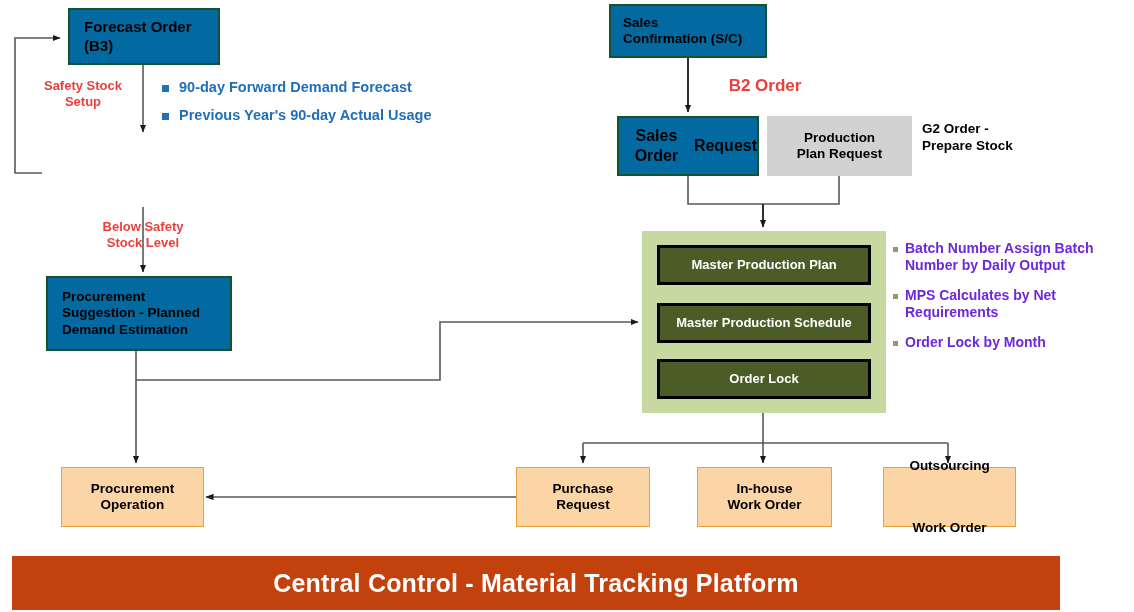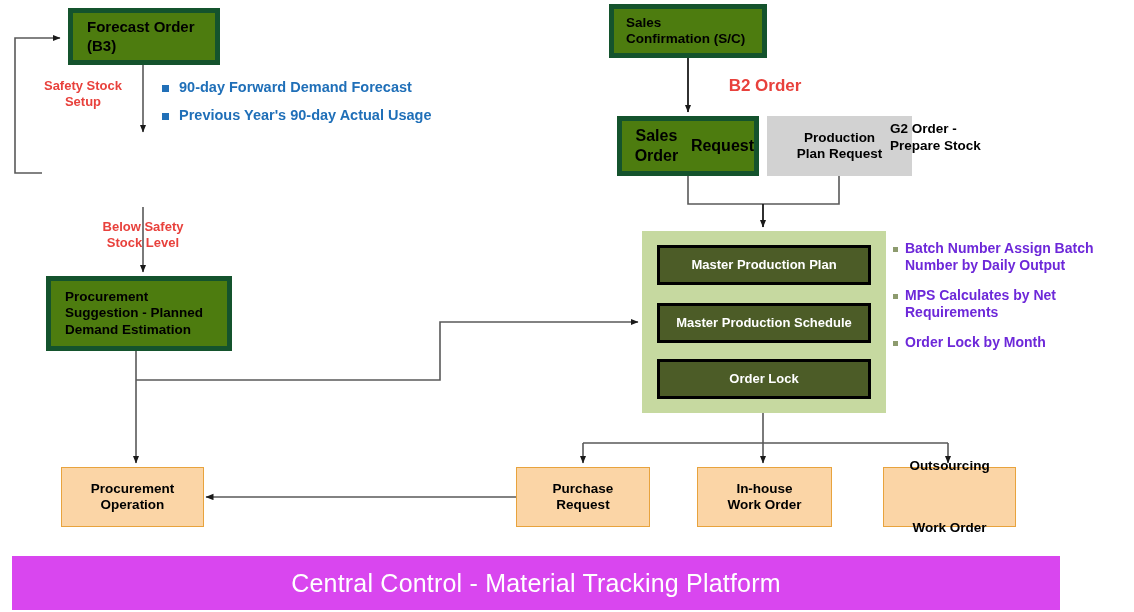--- a/index.html
+++ b/index.html
@@ -1,21 +1,21 @@
 <!DOCTYPE html>
 <html><head>
 <meta charset="utf-8">
 <style>
   html,body{margin:0;padding:0;background:#ffffff;}
   body{font-family:"Liberation Sans", sans-serif;}
   #canvas{position:relative;width:1134px;height:612px;overflow:hidden;background:#fff;}
 
   .node{position:absolute;box-sizing:border-box;display:flex;align-items:center;
         justify-content:center;text-align:center;font-weight:bold;color:#000;line-height:1.22;}
-  .blue-box{background:#4d7c0f;border:5px solid #14532d;}
+  .blue-box{background:#0369a1;border:2px solid #14532d;}
   .gray-box{background:#D2D2D2;border:1px solid #D2D2D2;}
   .orange-box{background:#FBD5A6;border:1px solid #E8A33D;}
   .green-wrap{background:#C6D9A0;border:1px solid #C6D9A0;}
   .dark-green{background:#4C5C27;color:#fff;border:3px solid #000000;}
   .diamond-wrap{position:absolute;}
   .diamond-shape{position:absolute;inset:0;background:#C7BDD8;
         clip-path:polygon(50% 0%,100% 50%,50% 100%,0% 50%);}
   .diamond-label{position:absolute;inset:0;display:flex;flex-direction:column;
         align-items:center;justify-content:center;font-weight:bold;color:#000;
         line-height:1.22;z-index:2;}
@@ -25,22 +25,22 @@
   .olive-note{position:absolute;color:#6d28d9;font-weight:bold;line-height:1.22;}
 
   .bullet-list{position:absolute;}
   .bullet-row{display:flex;align-items:flex-start;margin-bottom:12px;}
   .bullet-sq{width:7px;height:7px;background:#2170B8;margin-top:6px;margin-right:10px;flex:none;}
   .bullet-txt{color:#1F6FB8;font-weight:bold;font-size:14.5px;}
 
   .olive-row{display:flex;align-items:flex-start;margin-bottom:13px;}
   .olive-sq{width:5px;height:5px;background:#8D9B6E;margin-top:7px;margin-right:7px;flex:none;}
 
-  .banner{position:absolute;background:#d946ef;display:flex;align-items:center;
-          justify-content:center;color:#fff;font-weight:normal;letter-spacing:.2px;}
+  .banner{position:absolute;background:#c2410c;display:flex;align-items:center;
+          justify-content:center;color:#fff;font-weight:bold;letter-spacing:.2px;}
 
   svg.edges{position:absolute;left:0;top:0;width:1134px;height:612px;overflow:visible;}
 </style>
 </head>
 <body>
 
 <div id="canvas">
 
   <svg class="edges">
     <defs>
@@ -128,21 +128,21 @@
   <div class="node blue-box" style="left:617px;top:116px;width:142px;height:60px;font-size:16px;">
     <span>Sales Order</span>
     <span>Request</span>
   </div>
 
   <div class="node gray-box" style="left:767px;top:116px;width:145px;height:60px;font-size:13.5px;flex-direction:column;">
     <span>Production</span>
     <span>Plan Request</span>
   </div>
 
-  <div class="plain-label" style="left:890px;top:121px;width:190px;font-size:13.5px;">
+  <div class="plain-label" style="left:922px;top:121px;width:190px;font-size:13.5px;">
     <div>G2 Order -</div>
     <div>Prepare Stock</div>
   </div>
 
   <div class="green-wrap" style="position:absolute;left:642px;top:231px;width:242px;height:180px;">
     <div class="node dark-green" style="left:14px;top:13px;width:214px;height:40px;font-size:13px;">
       <span>Master Production Plan</span>
     </div>
     <div class="node dark-green" style="left:14px;top:71px;width:214px;height:40px;font-size:13px;">
       <span>Master Production Schedule</span>

